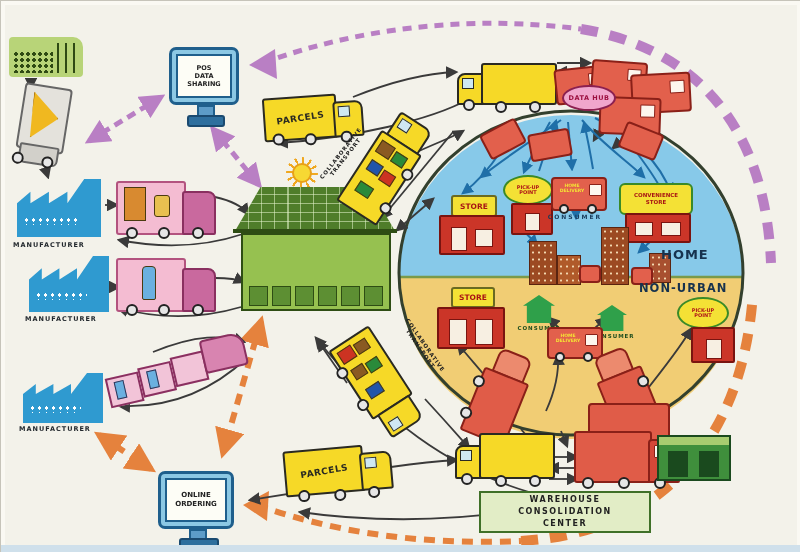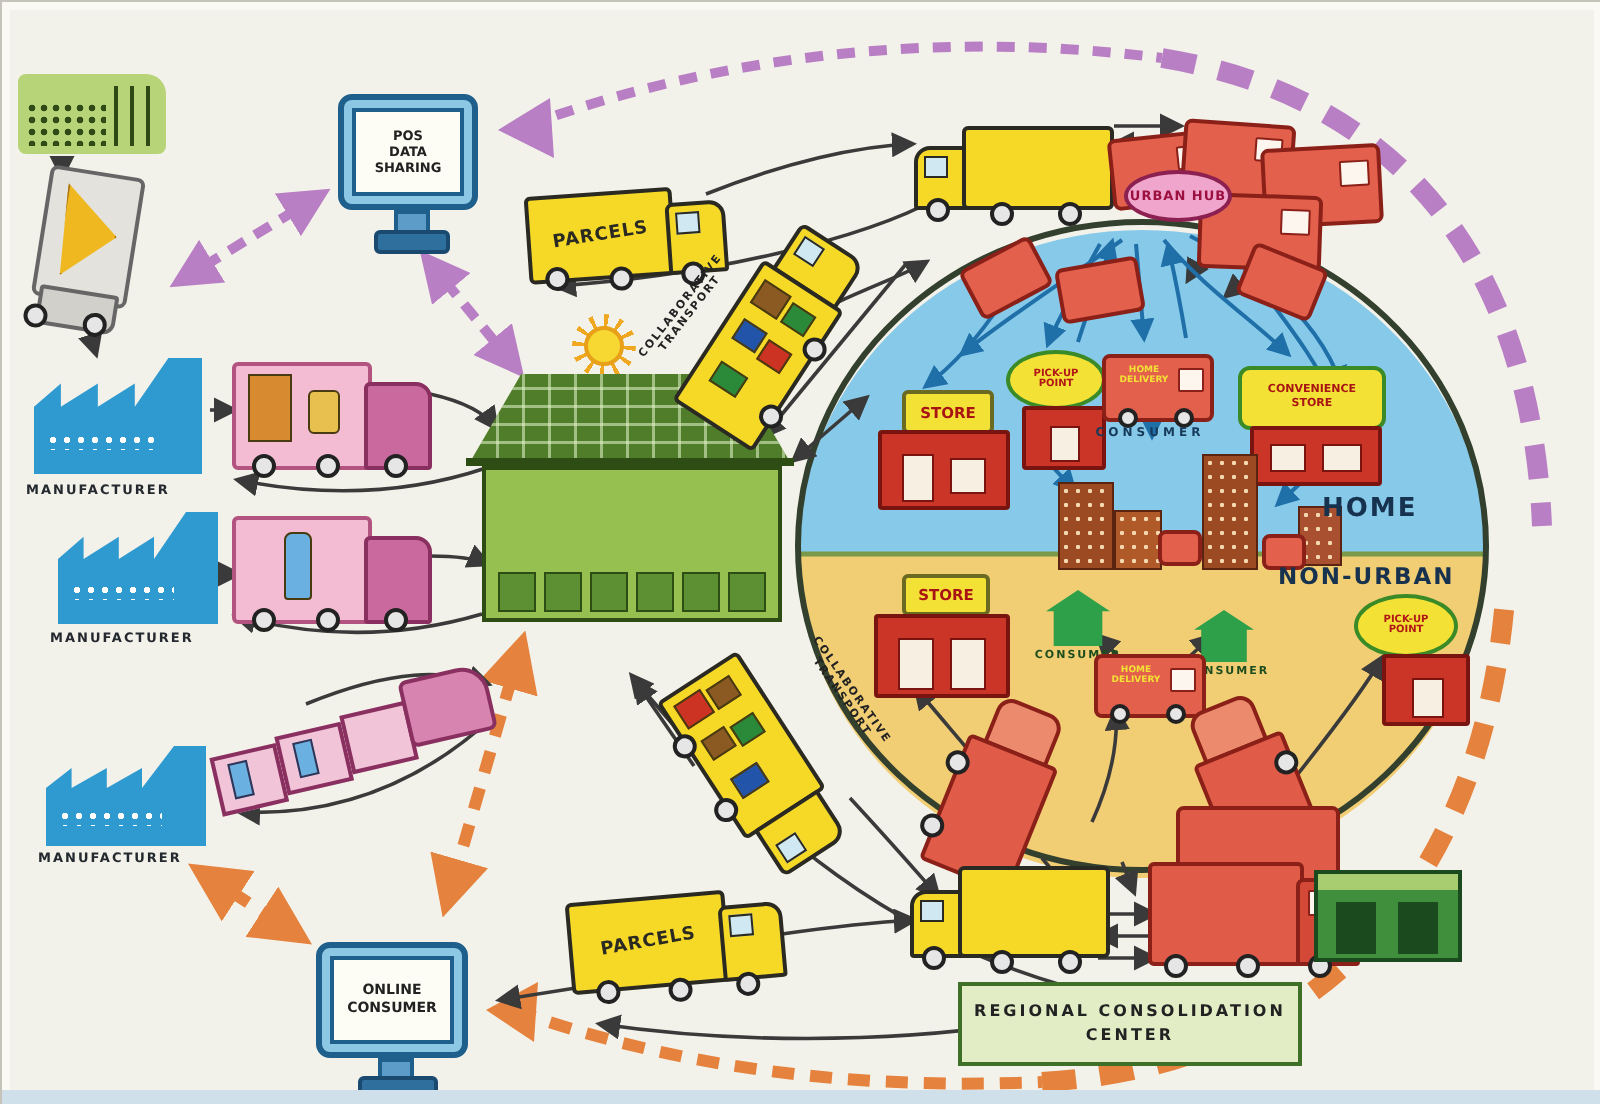--- a/index.html
+++ b/index.html
@@ -200,21 +200,21 @@
 <div class="monitor" style="left:168px;top:46px;width:70px;height:58px;">
   <div class="screen ml" style="font-size:6.5px;">POS
 DATA
 SHARING</div>
 </div>
 <div class="mneck" style="left:196px;top:104px;width:14px;height:11px;"></div>
 <div class="mbase" style="left:186px;top:114px;width:34px;height:8px;"></div>
 
 <div class="monitor" style="left:157px;top:470px;width:76px;height:58px;">
   <div class="screen ml" style="font-size:7px;">ONLINE
-CONSUMER</div>
+ORDERING</div>
 </div>
 <div class="mneck" style="left:188px;top:528px;width:14px;height:10px;"></div>
 <div class="mbase" style="left:178px;top:537px;width:36px;height:8px;"></div>
 
 <div class="abs" style="left:285px;top:156px;width:32px;height:32px;border-radius:50%;background:repeating-conic-gradient(#f0a820 0deg 9deg,rgba(0,0,0,0) 9deg 30deg);">
   <div class="abs" style="left:6px;top:6px;width:20px;height:20px;border-radius:50%;background:#f7d833;border:2px solid #e8a018;box-sizing:border-box;"></div>
 </div>
 
 <div class="abs" style="left:234px;top:186px;width:160px;height:44px;clip-path:polygon(16% 0,84% 0,100% 100%,0 100%);background-color:#4f7d2a;background-image:repeating-linear-gradient(90deg,rgba(230,245,205,.55) 0 1.5px,rgba(0,0,0,0) 1.5px 13px),repeating-linear-gradient(0deg,rgba(230,245,205,.55) 0 1.5px,rgba(0,0,0,0) 1.5px 9px);"></div>
 <div class="abs" style="left:232px;top:228px;width:164px;height:4px;background:#2e4d14;"></div>
@@ -274,21 +274,21 @@
       <div class="vw" style="right:4px;top:5px;width:12px;height:10px;"></div>
     </div>
 <div class="van" style="left:630px;top:72px;width:56px;height:36px;transform:rotate(-3deg);">
       <div class="vw" style="right:4px;top:6px;width:13px;height:11px;"></div>
     </div>
 <div class="van" style="left:598px;top:96px;width:58px;height:34px;transform:rotate(2deg);">
       <div class="vw" style="right:4px;top:5px;width:13px;height:11px;"></div>
     </div>
 
 <div class="abs" style="left:561px;top:84px;width:50px;height:22px;background:#f0a6cc;border:2px solid #8c2050;border-radius:50%;display:flex;align-items:center;justify-content:center;">
-  <span style="font-size:6.5px;font-weight:bold;color:#9c1040;letter-spacing:.5px;">URBAN HUB</span>
+  <span style="font-size:6.5px;font-weight:bold;color:#9c1040;letter-spacing:.5px;">DATA HUB</span>
 </div>
 
 <div class="van" style="left:482px;top:124px;width:36px;height:24px;transform:rotate(-28deg);"></div>
 <div class="van" style="left:528px;top:130px;width:38px;height:24px;transform:rotate(-10deg);"></div>
 <div class="van" style="left:620px;top:126px;width:36px;height:24px;transform:rotate(22deg);"></div>
 
 <div class="sign" style="left:450px;top:194px;width:42px;height:18px;font-size:7.5px;">
   <span>STORE</span>
 </div>
 <div class="bld" style="left:438px;top:214px;width:62px;height:36px;">
@@ -396,21 +396,21 @@
   <div class="wheel" style="left:80px;top:46px;"></div>
 </div>
 
 <div class="abs" style="left:656px;top:434px;width:74px;height:46px;background:#3f8f3c;border:2.5px solid #1a4a1e;box-sizing:border-box;">
   <div class="abs" style="left:0;top:0;width:100%;height:8px;background:#a8cc70;"></div>
   <div class="abs" style="left:9px;top:14px;width:20px;height:26px;background:#1a4a1e;"></div>
   <div class="abs" style="left:40px;top:14px;width:20px;height:26px;background:#1a4a1e;"></div>
 </div>
 
 <div class="abs" style="left:478px;top:490px;width:172px;height:42px;background:#e2edc6;border:2.5px solid #3f7028;box-sizing:border-box;display:flex;align-items:center;justify-content:center;">
-  <span class="ml" style="font-size:8px;font-weight:bold;color:#222;letter-spacing:1.5px;text-align:center;line-height:1.5;">REGIONAL CONSOLIDATION
+  <span class="ml" style="font-size:8px;font-weight:bold;color:#222;letter-spacing:1.5px;text-align:center;line-height:1.5;">WAREHOUSE CONSOLIDATION
 CENTER</span>
 </div>
 
 <div class="abs ml" style="left:372px;top:340px;width:100px;font-size:5.5px;font-weight:bold;color:#222;letter-spacing:1px;transform:rotate(55deg);text-align:center;">COLLABORATIVE
 TRANSPORT</div>
 <div class="abs" style="left:346px;top:330px;width:56px;height:104px;transform:rotate(-33deg);">
   <div class="tbody" style="left:6px;top:0;width:44px;height:78px;"></div>
   <div class="cargo" style="left:12px;top:6px;width:14px;height:12px;background:#cc3322;"></div>
   <div class="cargo" style="left:30px;top:8px;width:12px;height:10px;background:#8a5a22;"></div>
   <div class="cargo" style="left:14px;top:28px;width:12px;height:10px;background:#8a5a22;"></div>

